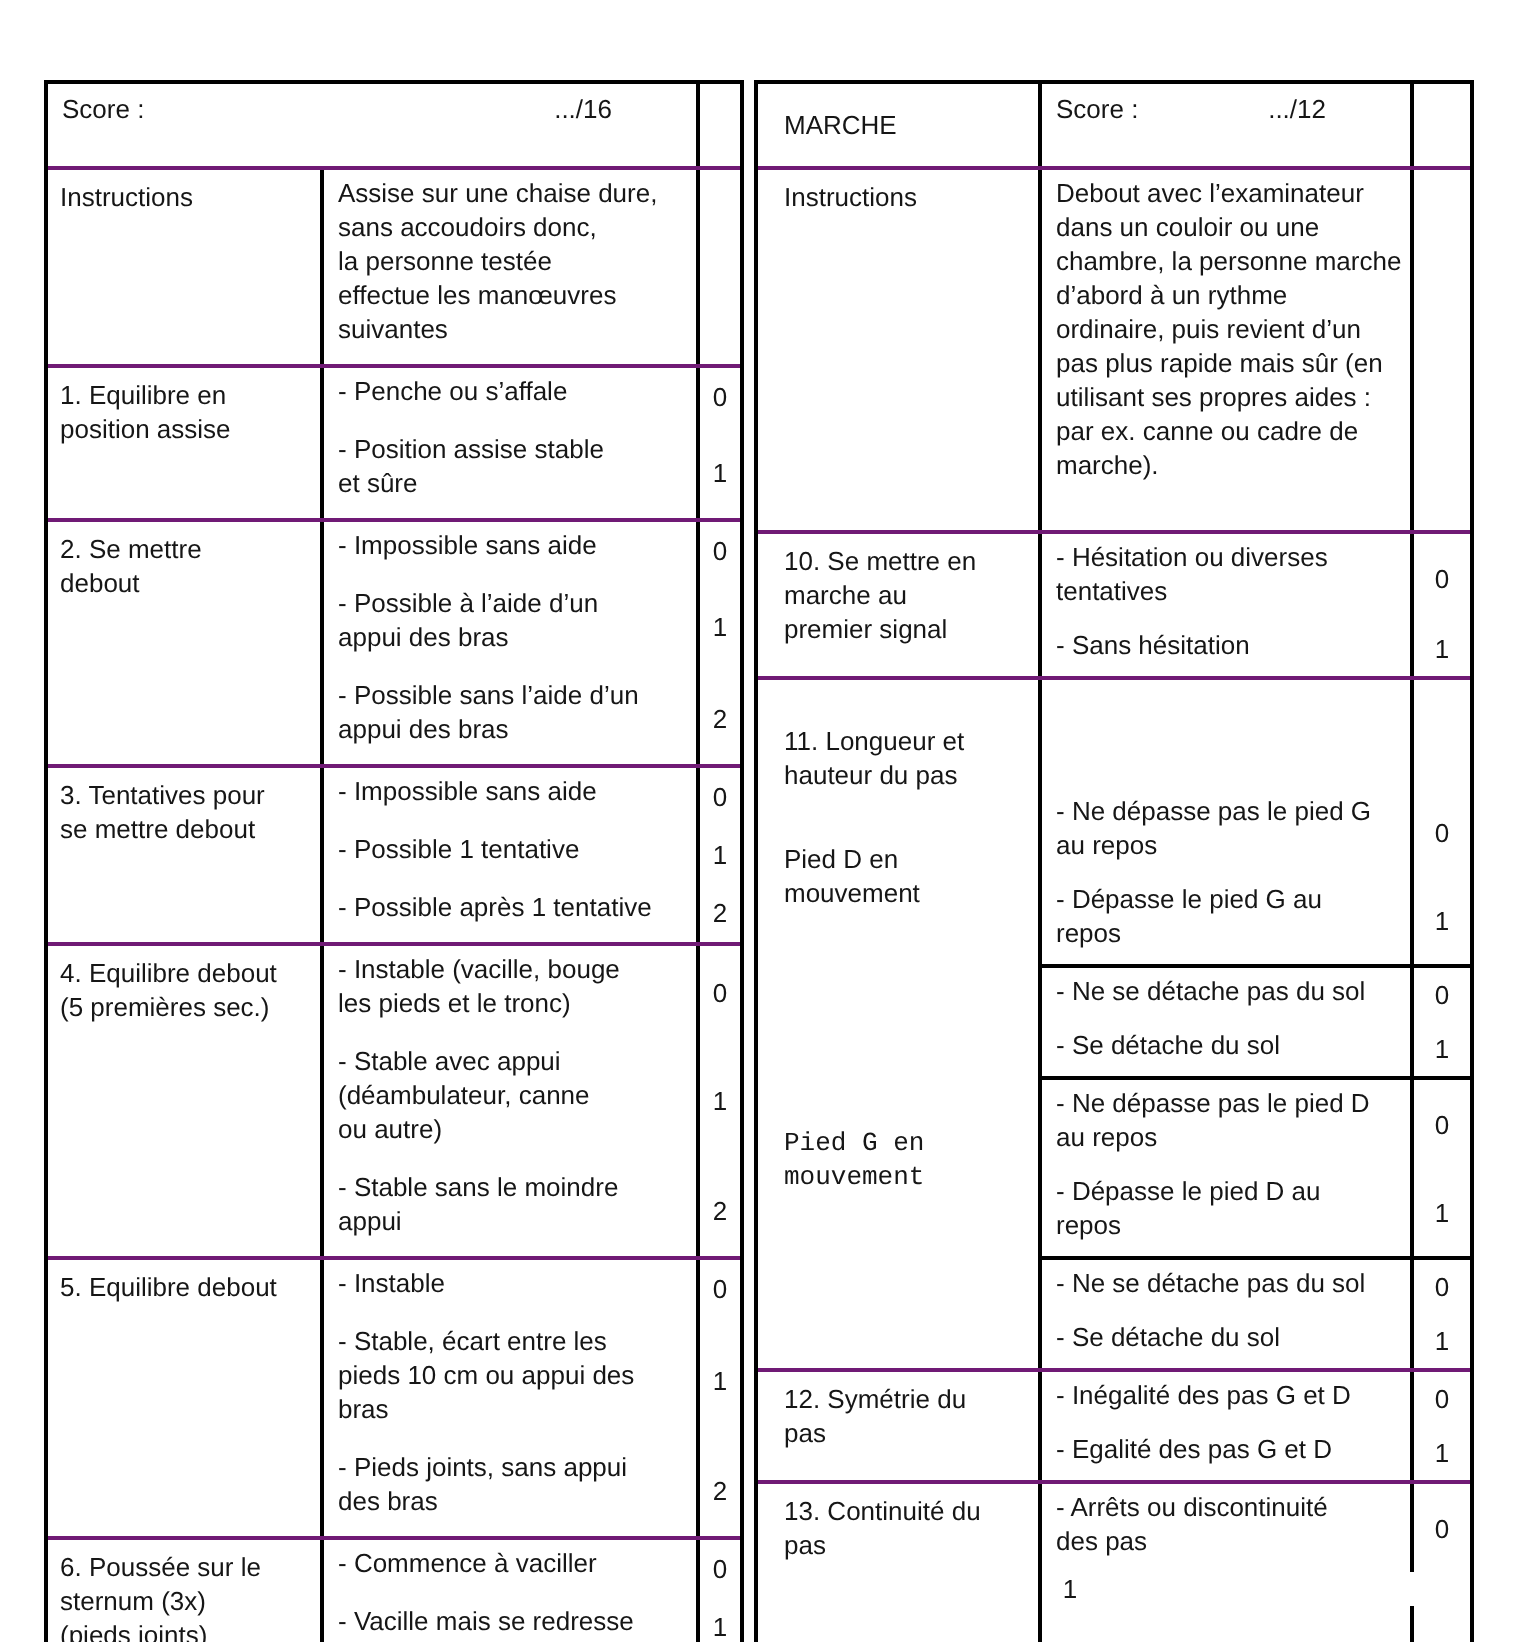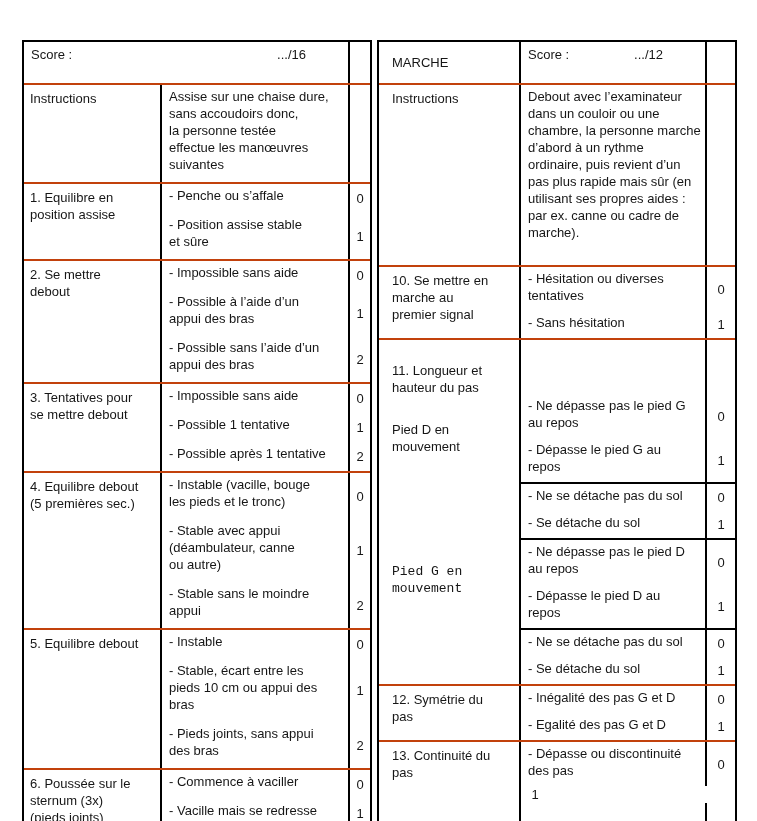--- a/index.html
+++ b/index.html
@@ -10,21 +10,21 @@
     font-size:13px; line-height:17px; color:#161616;
     overflow:hidden;
   }
   .sheet { padding:40px 0 0 22px; }
   .tables { display:flex; align-items:stretch; gap:5px; }
 
   .ttable { border:2px solid #000; display:flex; flex-direction:column; background:#fff; }
   .t-left  { width:350px; }
   .t-right { width:360px; }
 
-  .trow { display:flex; align-items:stretch; border-top:2px solid #c2410c; }
+  .trow { display:flex; align-items:stretch; border-top:2px solid #701a75; }
   .trow:first-child { border-top:none; }
 
   .lcell {
     flex:0 0 138px; border-right:2px solid #000;
     padding:5px 4px 5px 6px; white-space:pre-line;
   }
   .t-right .lcell { flex:0 0 142px;padding-left:13px; }
 
   .body { flex:1; display:flex; flex-direction:column; min-width:0; }
 
@@ -384,21 +384,21 @@
               <div class="score-cell"></div>
             </div>
         </div>
       </div>
 
       <div class="trow" style="min-height:99px">
         <div class="lcell">13. Continuité du
 pas</div>
         <div class="body">
           <div class="opt">
-            <div class="opt-text">- Dépasse ou discontinuité
+            <div class="opt-text">- Arrêts ou discontinuité
 des pas</div>
             <div class="score-cell">0</div>
           </div>
           <div class="opt">
             <div class="score-cell">1</div>
           </div>
           <div class="opt filler">
               <div class="opt-text"></div>
               <div class="score-cell"></div>
             </div>

